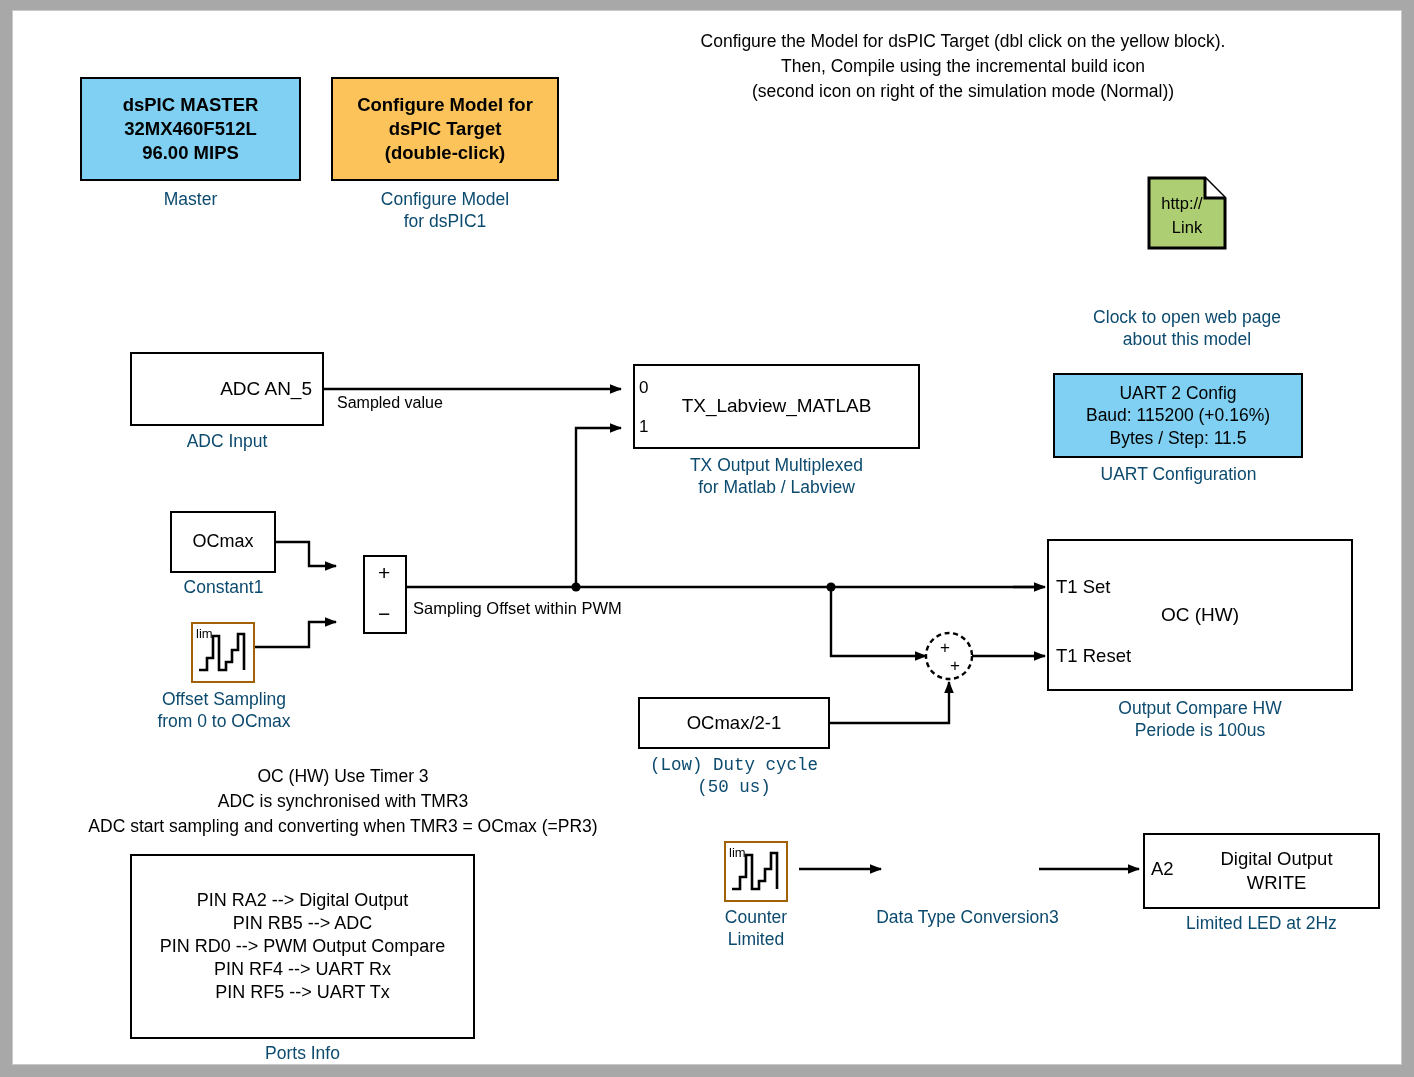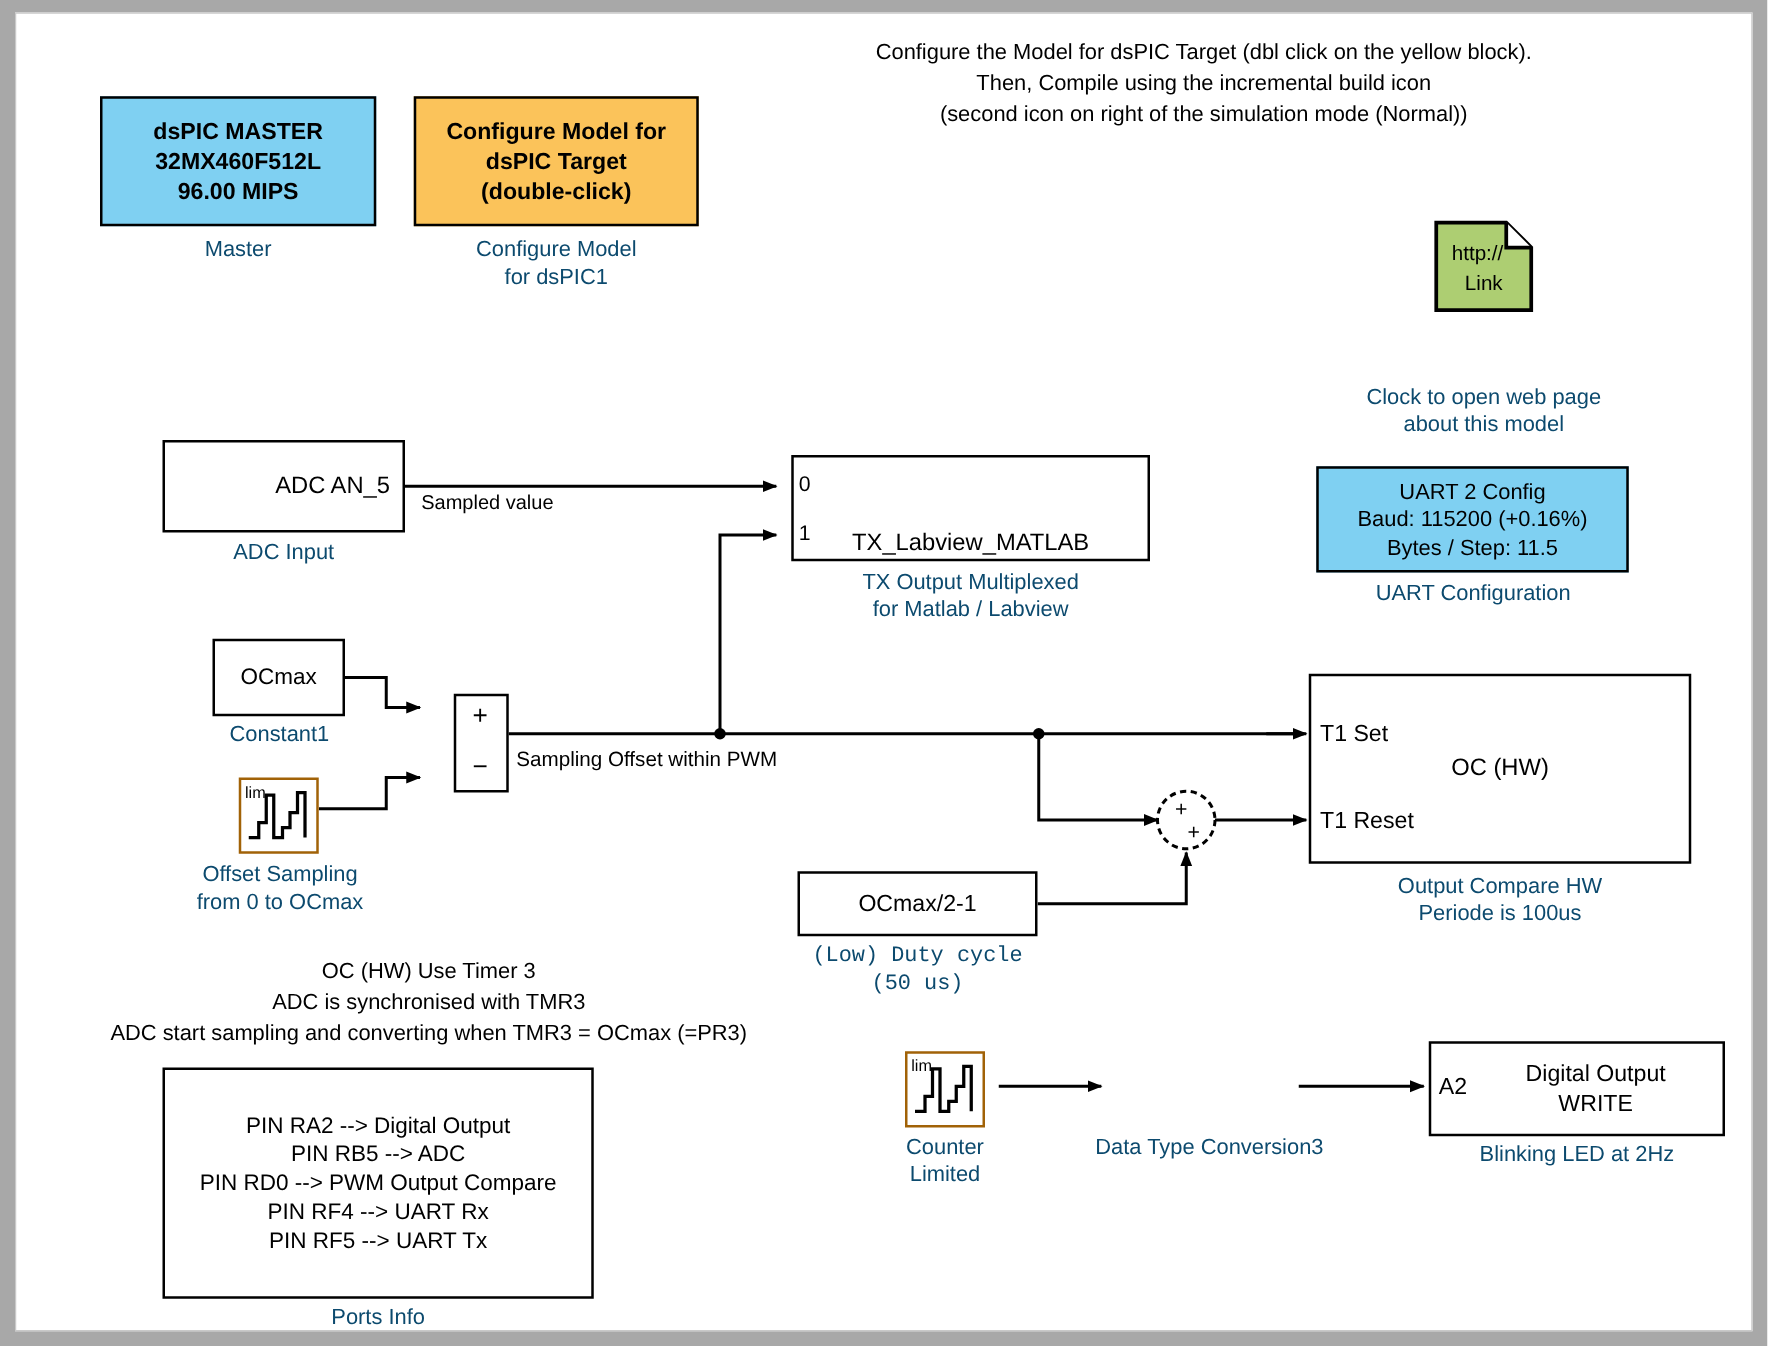--- a/index.html
+++ b/index.html
@@ -168,21 +168,21 @@
     <div class="cap" style="left:1014px; top:258px; width:320px; font-size:17.5px;margin-top:38px;">Clock to open web page
 about this model</div>
 
     <div class="blk" style="left:117px; top:341px; width:194px; height:74px; font-size:19px; justify-content:flex-end; padding-right:10px;">
       <span>ADC   AN_5</span>
     </div>
     <div class="cap" style="left:117px; top:420px; width:194px; font-size:17.5px;">ADC Input</div>
 
     <div class="lbl" style="left:324px; top:383px; font-size:16px;">Sampled value</div>
 
-    <div class="blk" style="left:620px; top:353px; width:287px; height:85px; font-size:19px;align-items:flex-end;">
+    <div class="blk" style="left:620px; top:353px; width:287px; height:85px; font-size:19px;">
       <span>TX_Labview_MATLAB</span>
     </div>
     <div class="portlbl" style="left:626px; top:367px; font-size:17px;">0</div>
     <div class="portlbl" style="left:626px; top:406px; font-size:17px;">1</div>
     <div class="cap" style="left:620px; top:444px; width:287px; font-size:17.5px;">TX Output Multiplexed
 for Matlab / Labview</div>
 
     <div class="blk blue" style="left:1040px; top:362px; width:250px; height:85px; font-size:17.5px;">
       <span style="white-space:pre-line;">UART 2 Config
 Baud: 115200 (+0.16%)
@@ -250,16 +250,16 @@
     <div class="cap" style="left:693px; top:896px; width:100px; font-size:17.5px;">Counter
 Limited</div>
 
     <div class="cap" style="left:832px; top:896px; width:245px; font-size:17.5px;">Data Type Conversion3</div>
 
     <div class="blk" style="left:1130px; top:822px; width:237px; height:76px; font-size:18.5px;">
       <span style="white-space:pre-line; padding-left:30px;">Digital Output
 WRITE</span>
     </div>
     <div class="portlbl" style="left:1138px; top:847px; font-size:18.5px;">A2</div>
-    <div class="cap" style="left:1130px; top:902px; width:237px; font-size:17.5px;">Blinking LED at 2Hz</div>
+    <div class="cap" style="left:1130px; top:902px; width:237px; font-size:17.5px;">Limited LED at 2Hz</div>
 
   </div>
 </div>
 
 </body></html>

